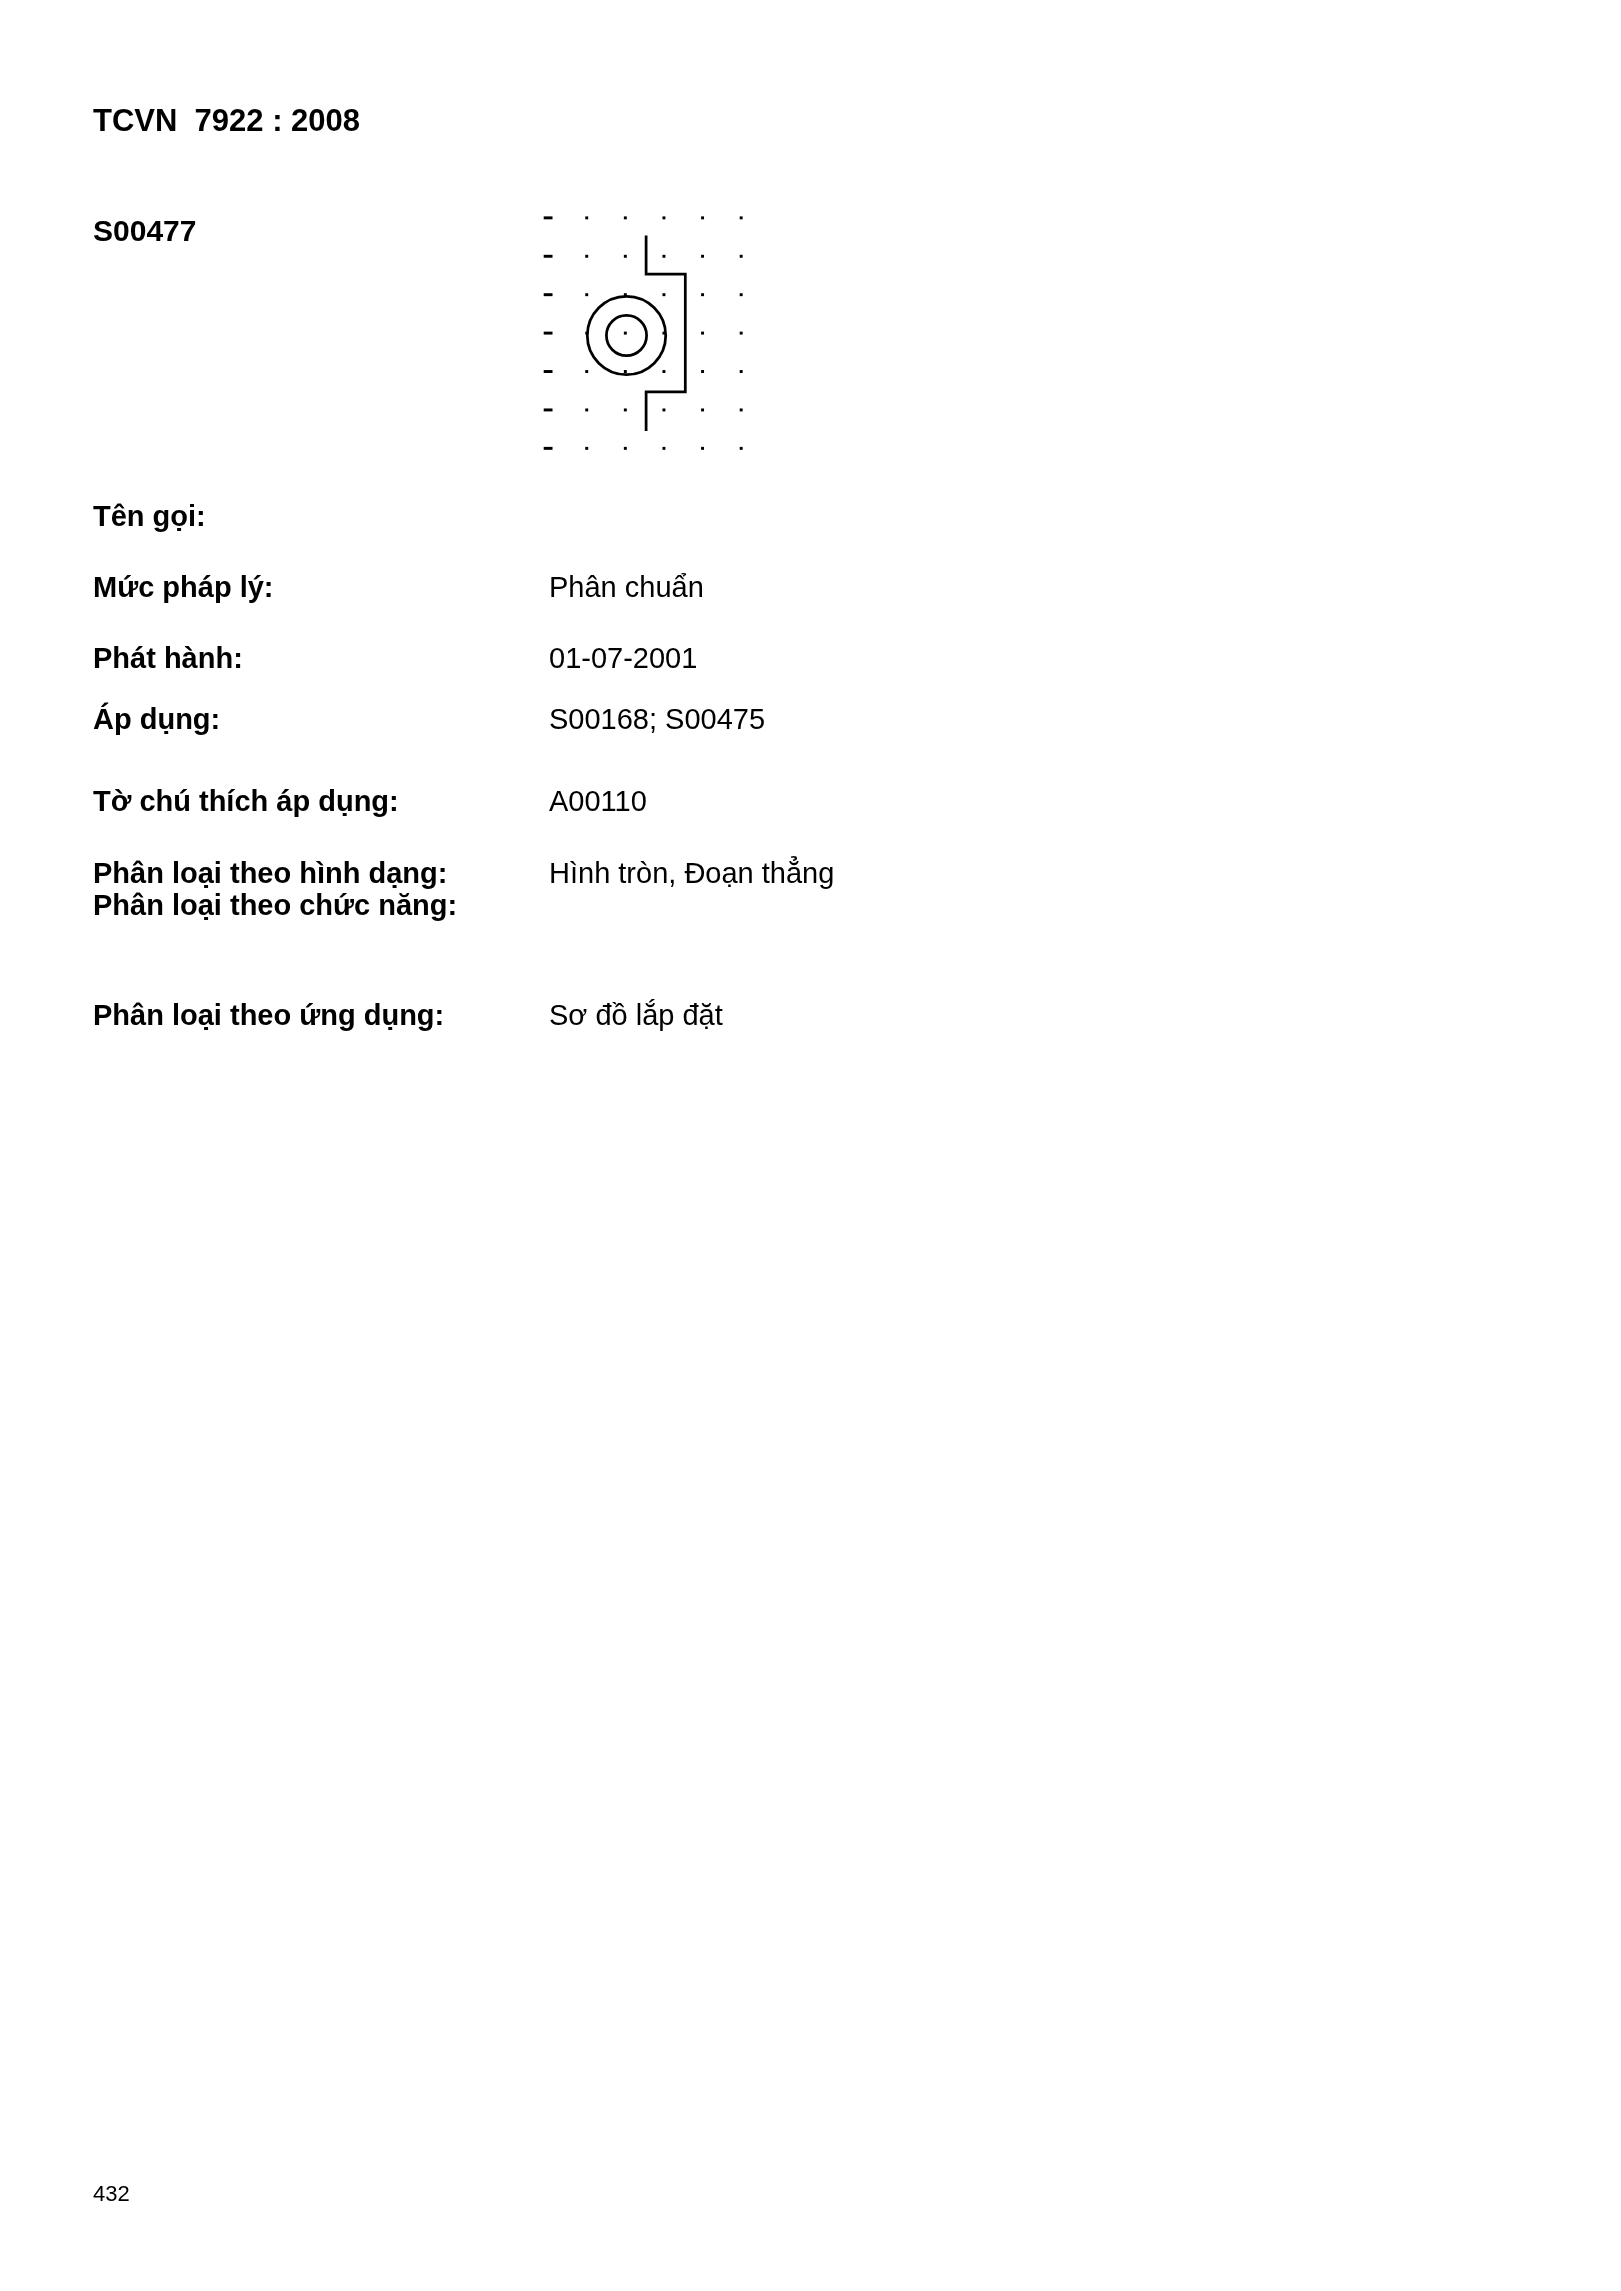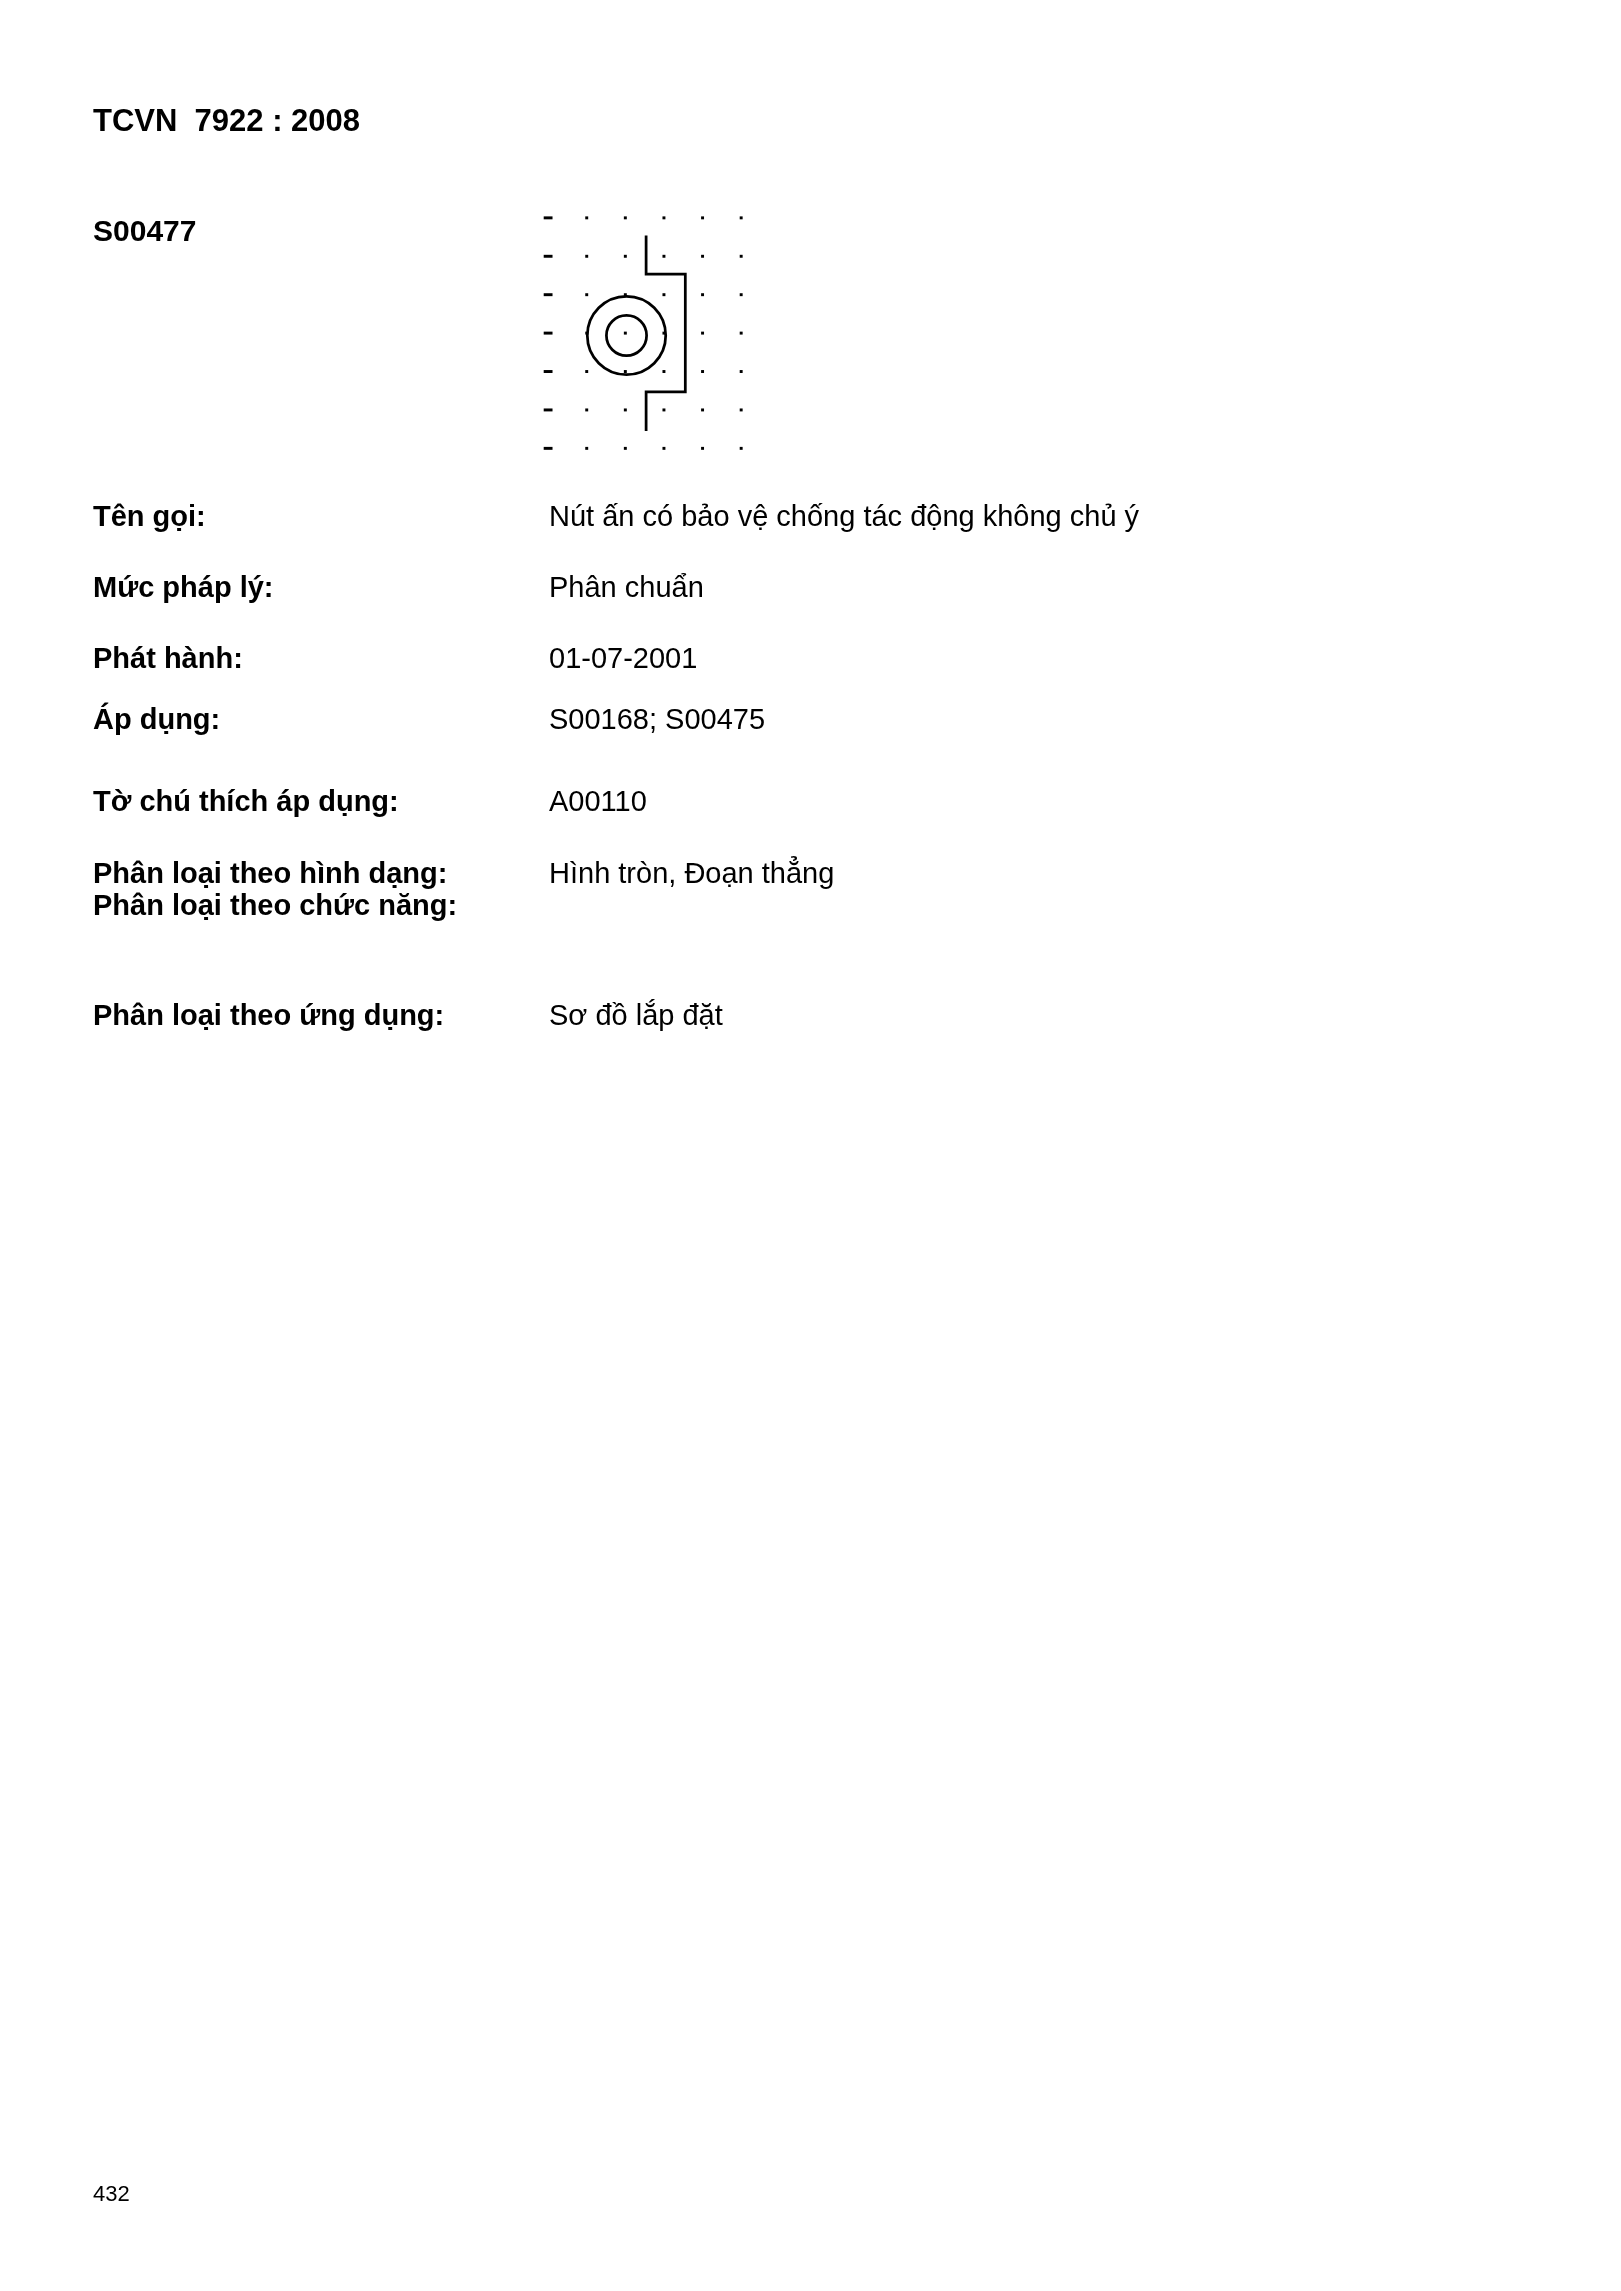--- a/index.html
+++ b/index.html
@@ -95,21 +95,20 @@
       <rect x="715.6" y="455.7" width="3" height="3"></rect>
       <rect x="755.0" y="455.7" width="3" height="3"></rect>
     </g>
   <path d="M 659.5 240 L 659.5 279.5 L 699.5 279.5 L 699.5 399.5 L 659.5 399.5 L 659.5 439.5" fill="none" stroke="#000000" stroke-width="2.8"></path>
   <circle cx="639.5" cy="342" r="40" fill="none" stroke="#000000" stroke-width="2.8"></circle>
   <circle cx="639.5" cy="342" r="20.5" fill="none" stroke="#000000" stroke-width="2.8"></circle>
 </svg>
 
 <div class="field-row" style="top:502px">
   <span class="field-label">Tên gọi:</span>
-  <span class="field-value">Nút ấn có bảo vệ chống tác động không chủ ý</span>
 </div>
 <div class="field-row" style="top:573px">
   <span class="field-label">Mức pháp lý:</span>
   <span class="field-value">Phân chuẩn</span>
 </div>
 <div class="field-row" style="top:644px">
   <span class="field-label">Phát hành:</span>
   <span class="field-value">01-07-2001</span>
 </div>
 <div class="field-row" style="top:705px">

